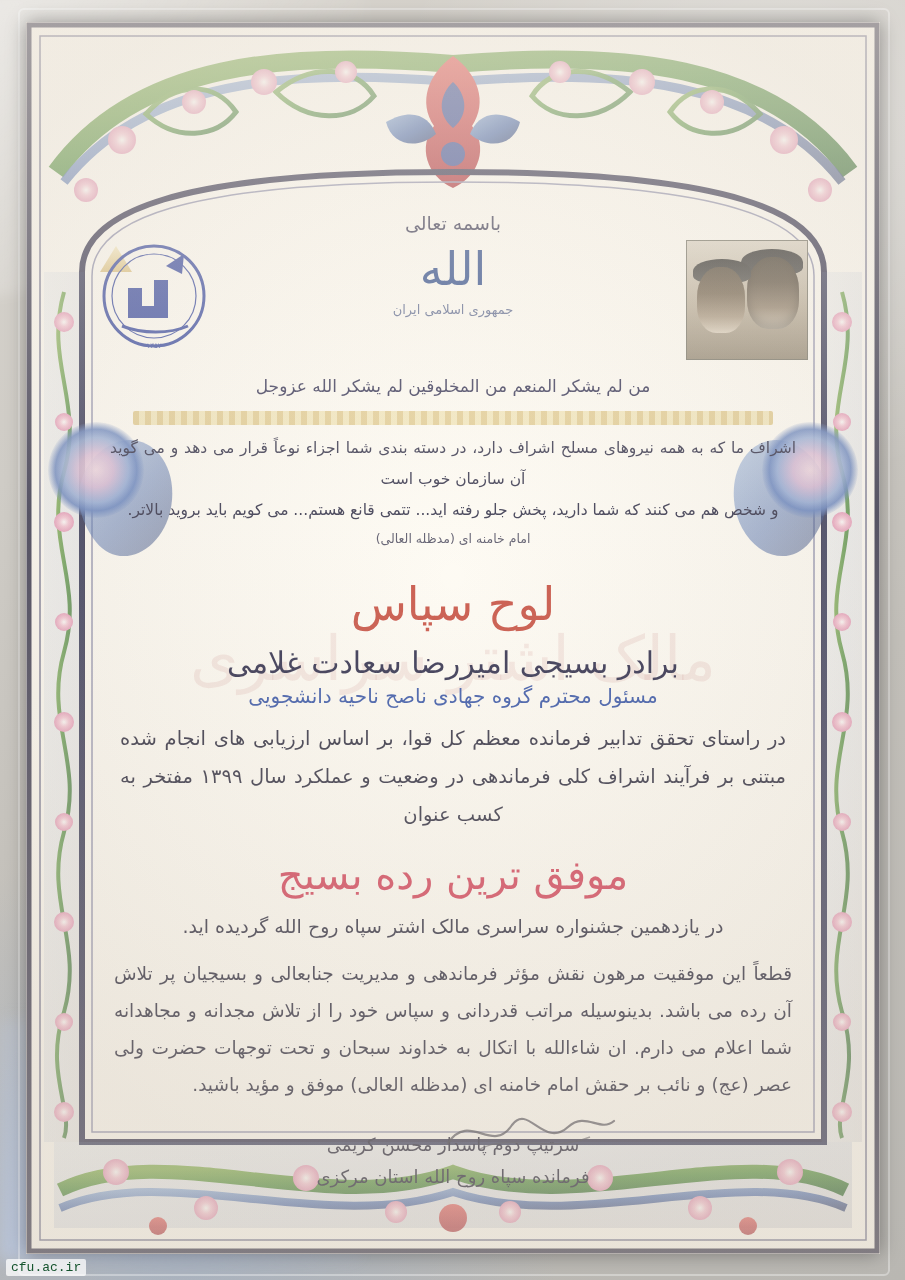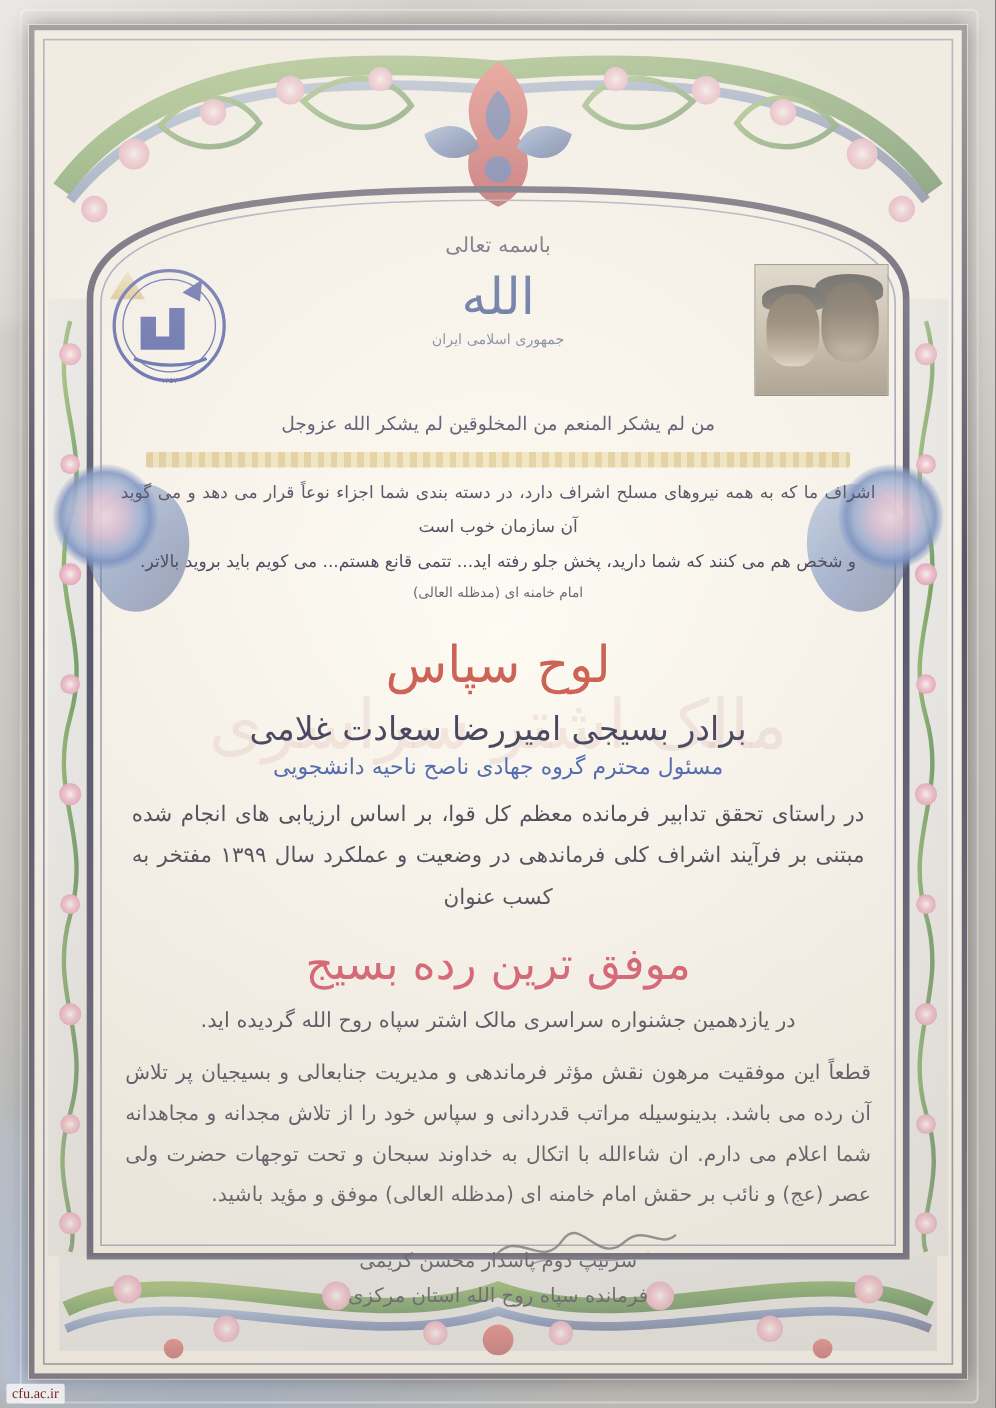--- a/index.html
+++ b/index.html
@@ -297,26 +297,26 @@
       radial-gradient(circle at 50% 50%, #f6d9e4 0%, #d9b9d8 25%, #8fa8d8 48%, #5f7fc0 60%, rgba(95,127,192,0) 72%);
     opacity: .9;
     filter: blur(.2px);
   }
 
   .watermark-site {
     position: absolute;
     left: 6px;
     bottom: 4px;
     font-size: 13px;
-    color: #7f1d1d;
+    color: #14532d;
     background: rgba(255,255,255,0.75);
     padding: 1px 5px;
     border-radius: 2px;
     z-index: 60;
-    font-family: Liberation Serif, serif;
+    font-family: Liberation Mono, monospace;
     direction: ltr;
   }
 </style>
 </head>
 <body>
 
 <div id="page">
 
   <div class="backdrop"></div>
   <div class="sleeve-glare"></div>

